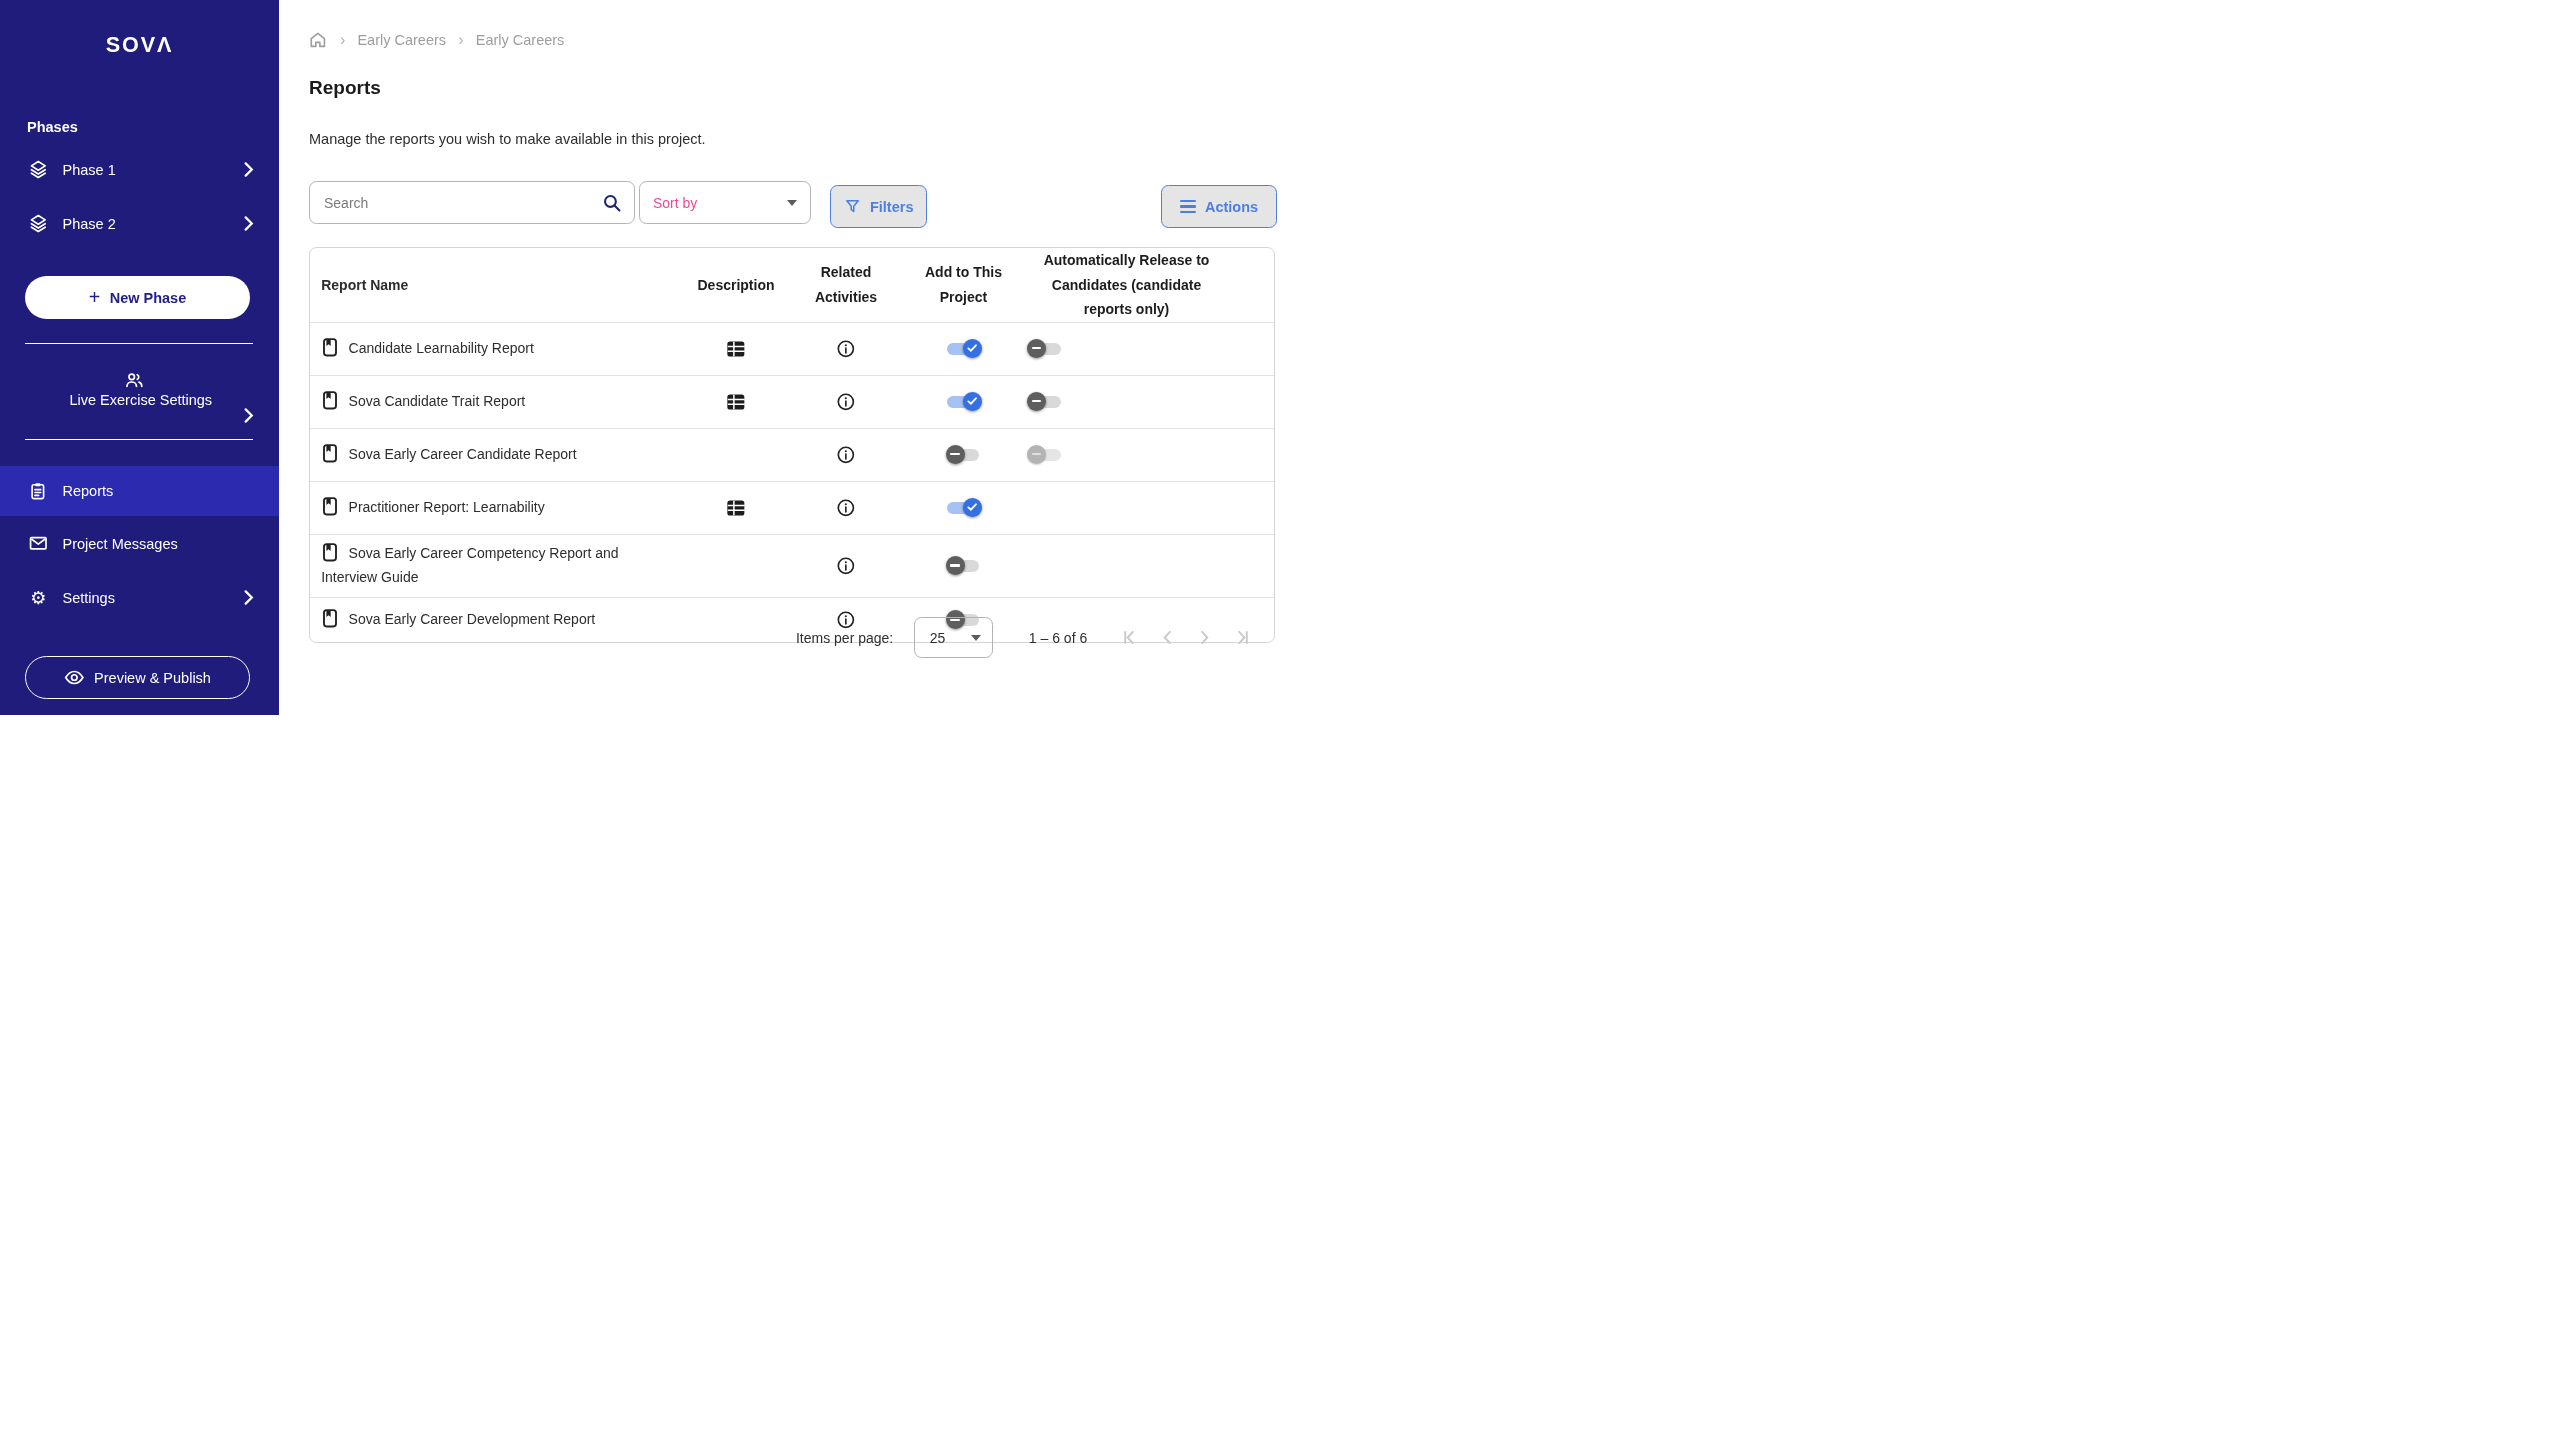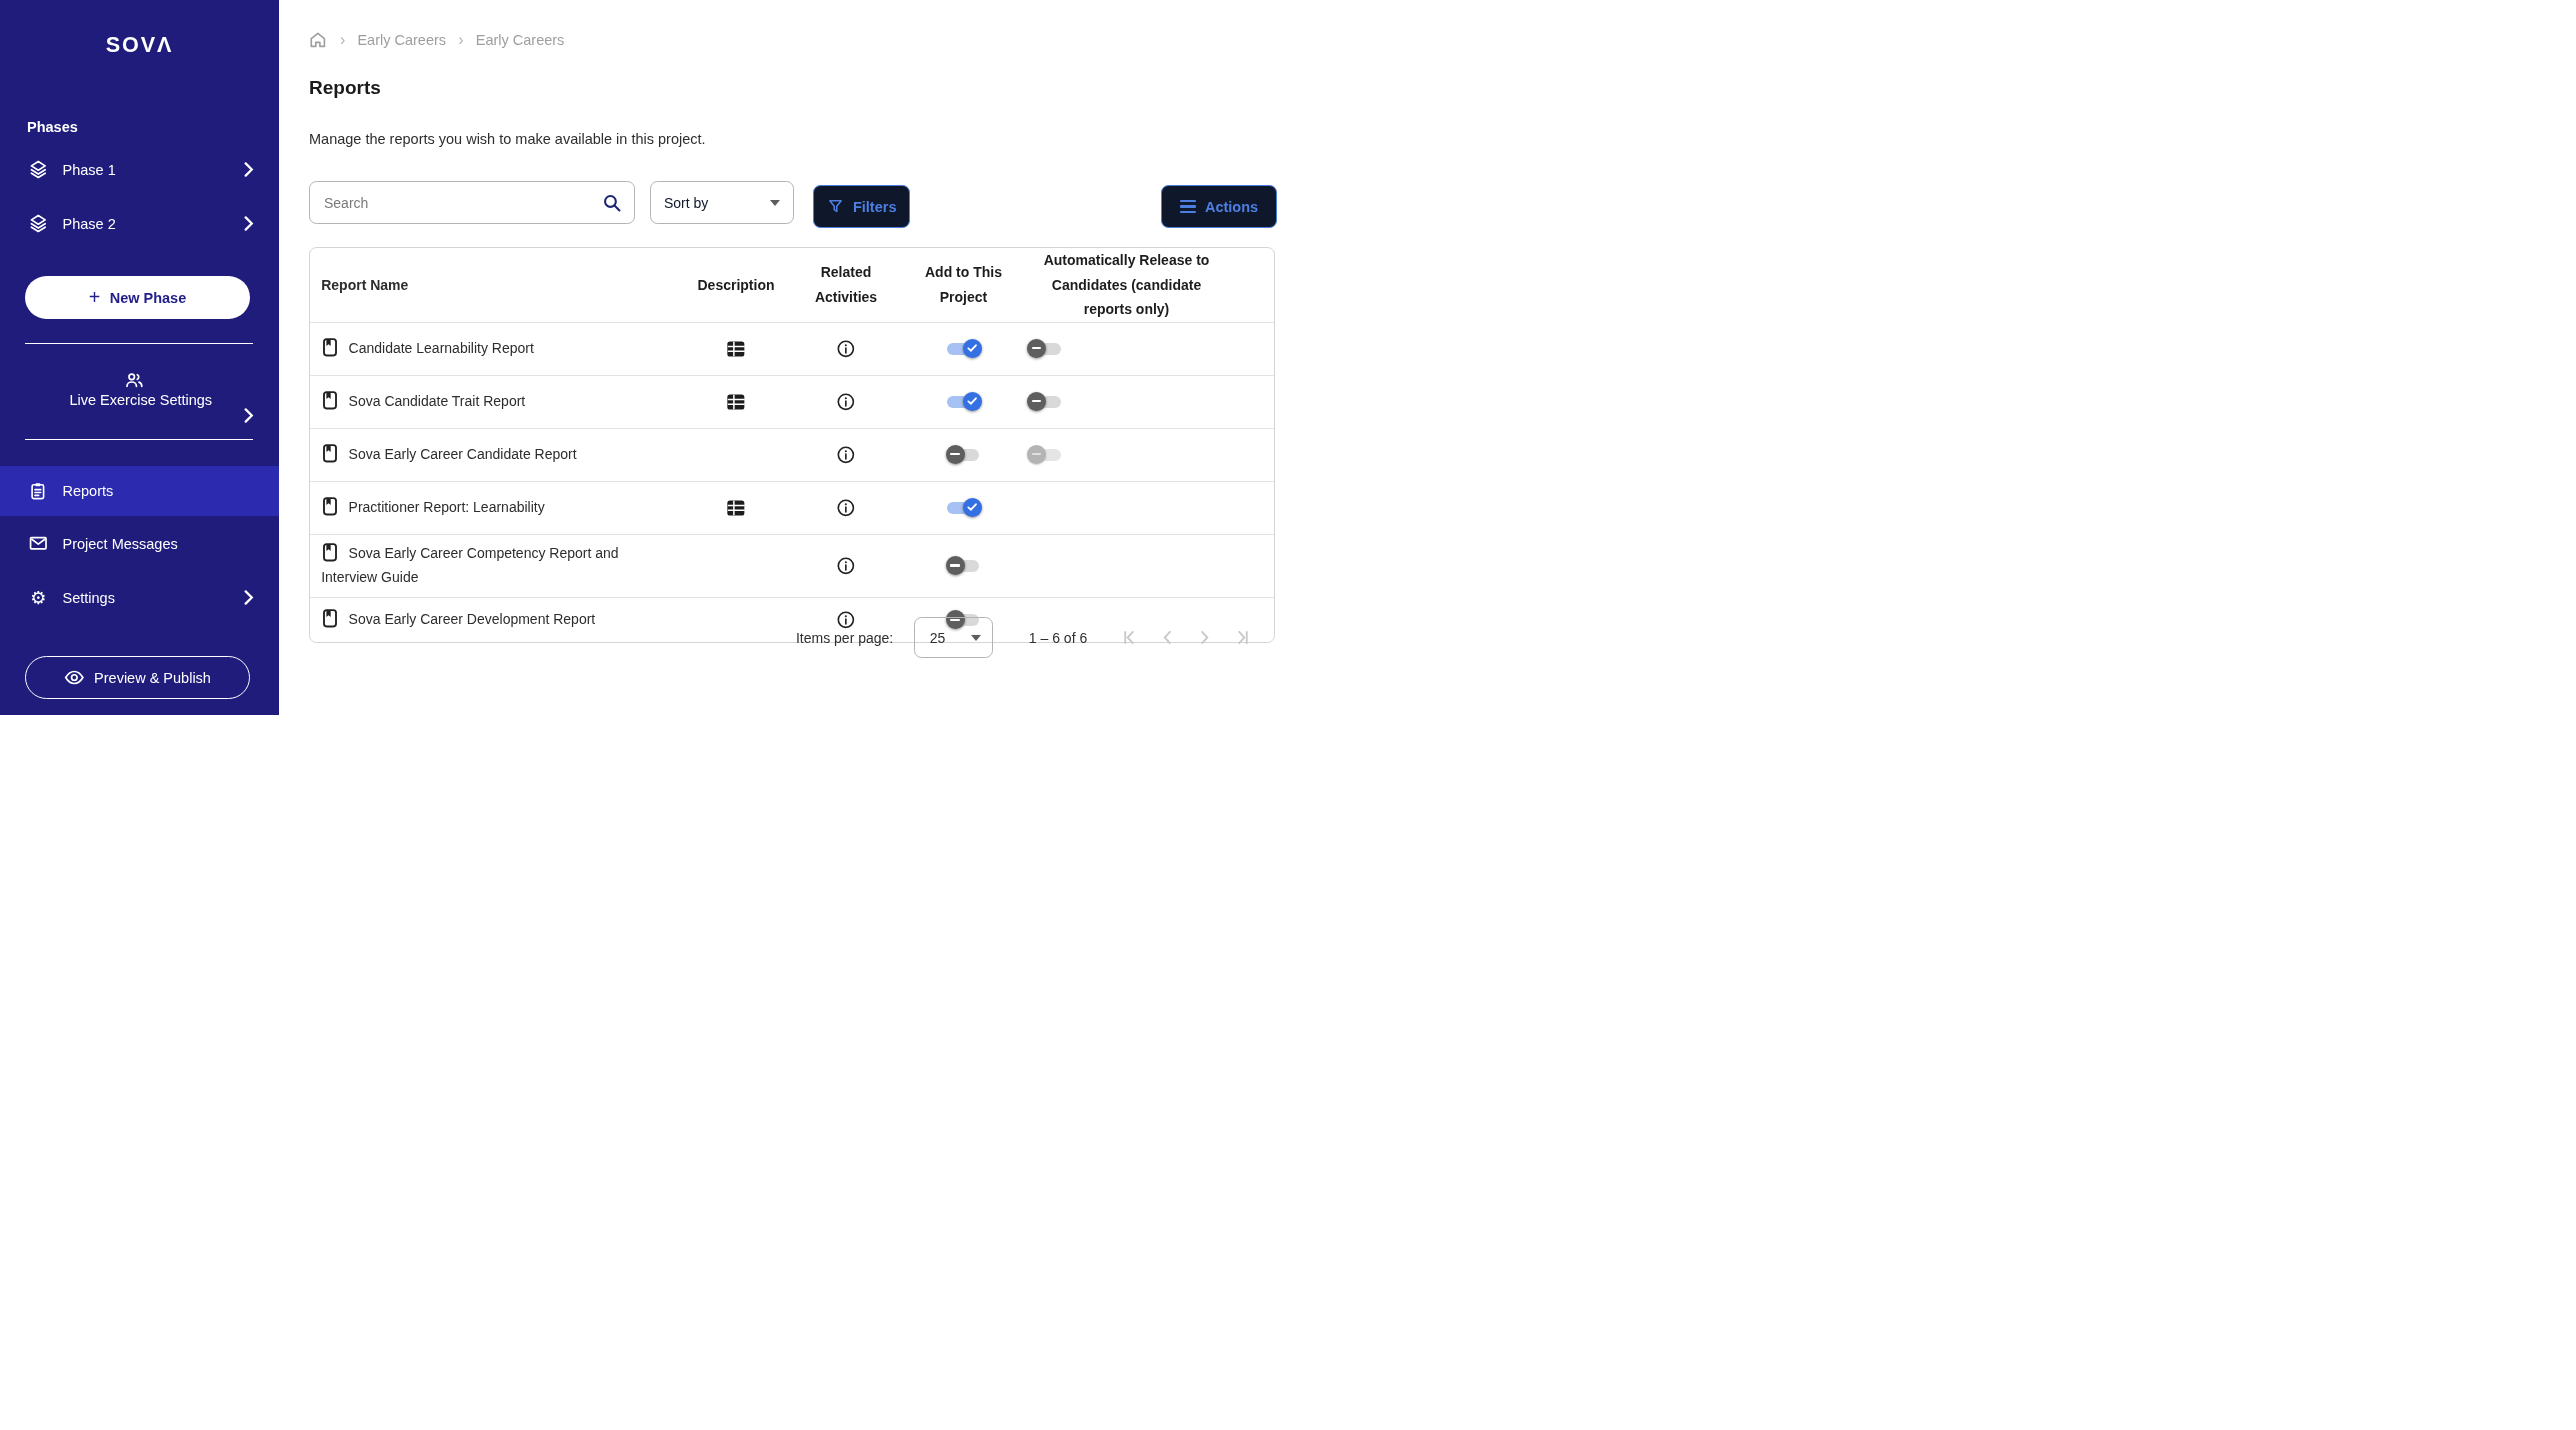--- a/index.html
+++ b/index.html
@@ -32,25 +32,25 @@
   .page-title { position:absolute; top:77px; left:30px; font-size:19px; font-weight:700; color:#1b1b1b; }
   .page-subtitle { position:absolute; top:131px; left:30px; font-size:14.5px; color:#2e2e2e; }
 
   
   .controls { position:absolute; top:181px; left:30px; right:11.2px; height:43px; display:flex; align-items:center; }
   .search-box { position:relative; width:326px; height:43px; border:0.9px solid #b3b3b3; border-radius:7.5px; background:#fff; }
   .search-box input { width:100%; height:100%; border:none; outline:none; background:transparent;
     padding:0 41px 0 14px; font-size:14px; color:#333; font-family:"Liberation Sans",sans-serif; }
   .search-box input::placeholder { color:#7a7a7a; }
   .search-ico { position:absolute; right:11.2px; top:10.3px; }
-  .sort-box { margin-left:15px; width:144px; height:43px; border:0.9px solid #b3b3b3; border-radius:7.5px;
-    display:flex; align-items:center; padding:0 13px; font-size:14px; color:#0f172a; cursor:pointer; }
+  .sort-box { margin-left:4px; width:172px; height:43px; border:0.9px solid #b3b3b3; border-radius:7.5px;
+    display:flex; align-items:center; padding:0 13px; font-size:14px; color:#ec4899; cursor:pointer; }
   .sort-caret { margin-left:auto; width:0; height:0; border-left:5.6px solid transparent;
     border-right:5.6px solid transparent; border-top:6.6px solid #5d5d5d; }
-  .outline-btn { height:43px; border:1.4px solid #4d7fe3; border-radius:7.5px; background:#0f172a; color:#4d7fe3;
+  .outline-btn { height:43px; border:1.4px solid #4d7fe3; border-radius:7.5px; background:#e5e5e5; color:#4d7fe3;
     display:flex; align-items:center; justify-content:center; gap:9.4px; font-size:14.5px; font-weight:600; cursor:pointer;margin-top:8px; }
   .filters-btn { margin-left:19px; width:97px; }
   .actions-btn { margin-left:auto; width:116px; }
   .ham { display:flex; flex-direction:column; gap:3.3px; }
   .ham span { display:block; width:16px; height:2.4px; background:#4d7fe3; border-radius:0.9px; }
 
   
   .card { position:absolute; top:247px; left:30px; width:966px; border:0.9px solid #d5d5d5; border-radius:7.5px;
     background:#fff; overflow:hidden; }
   .trow { display:flex; align-items:center; min-height:53px; }

